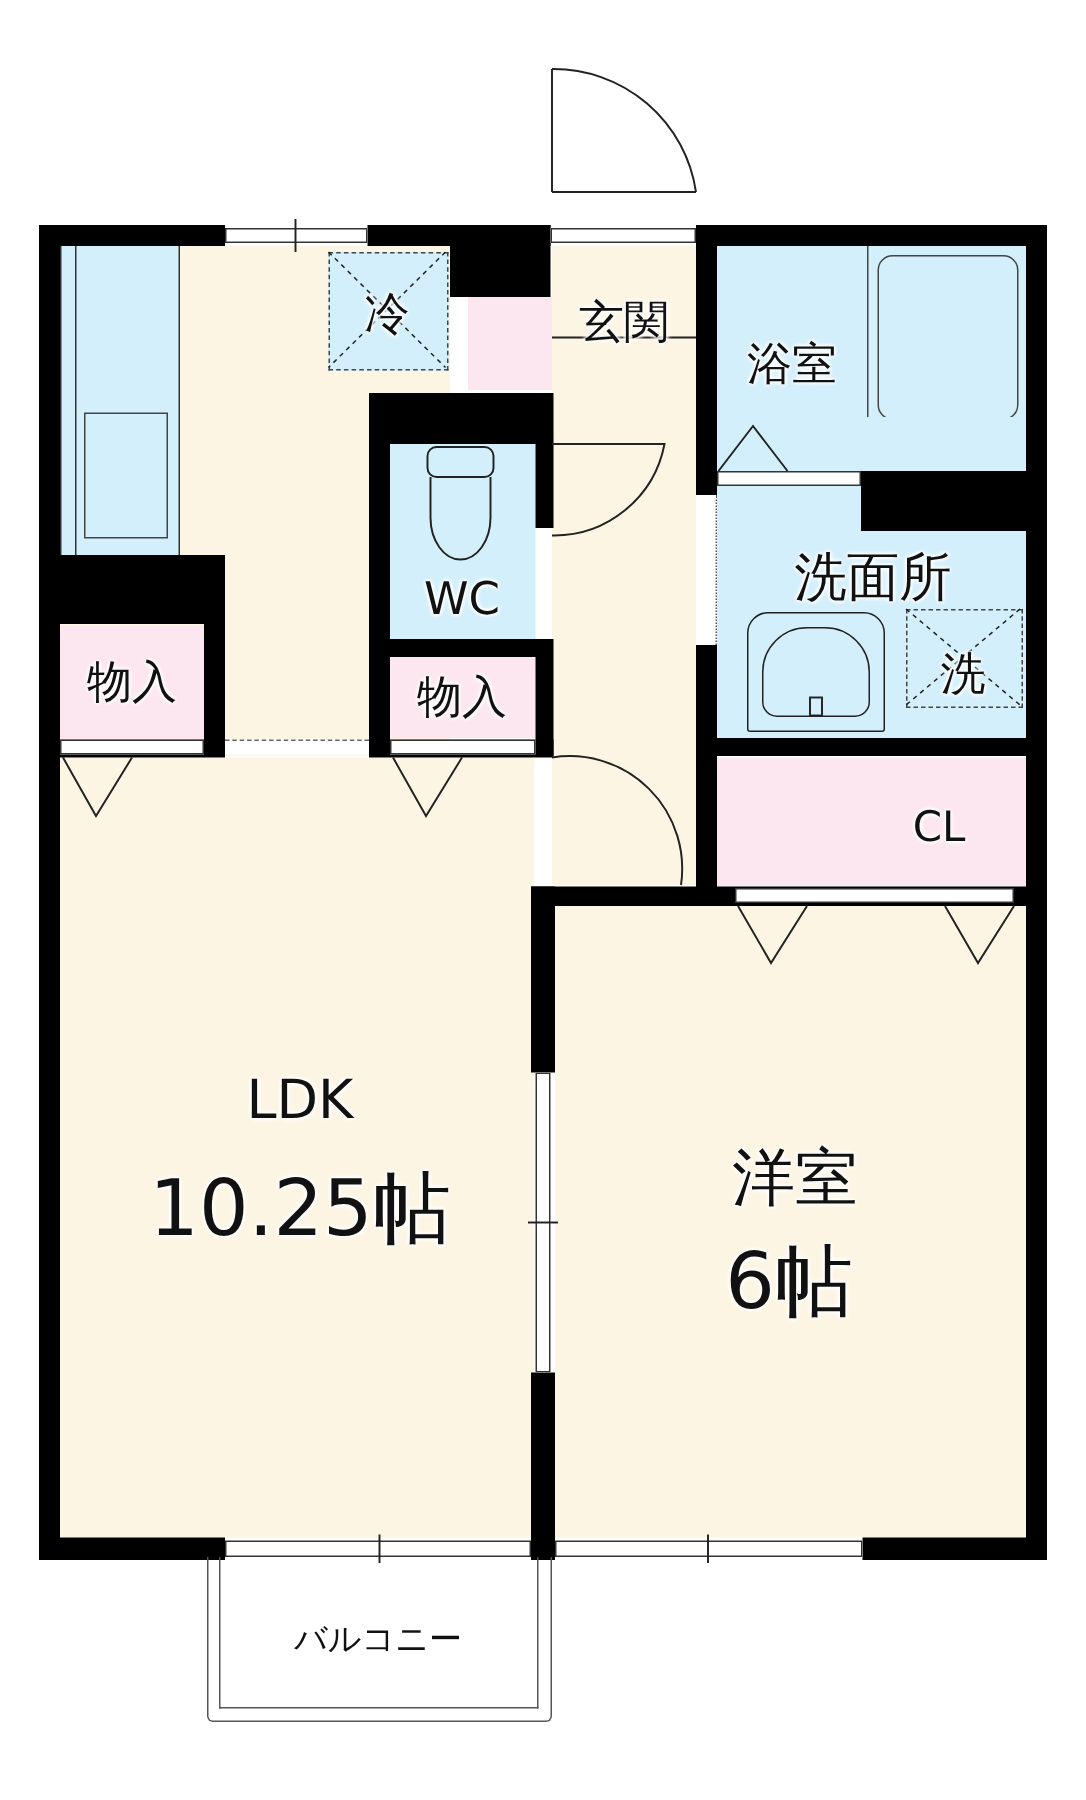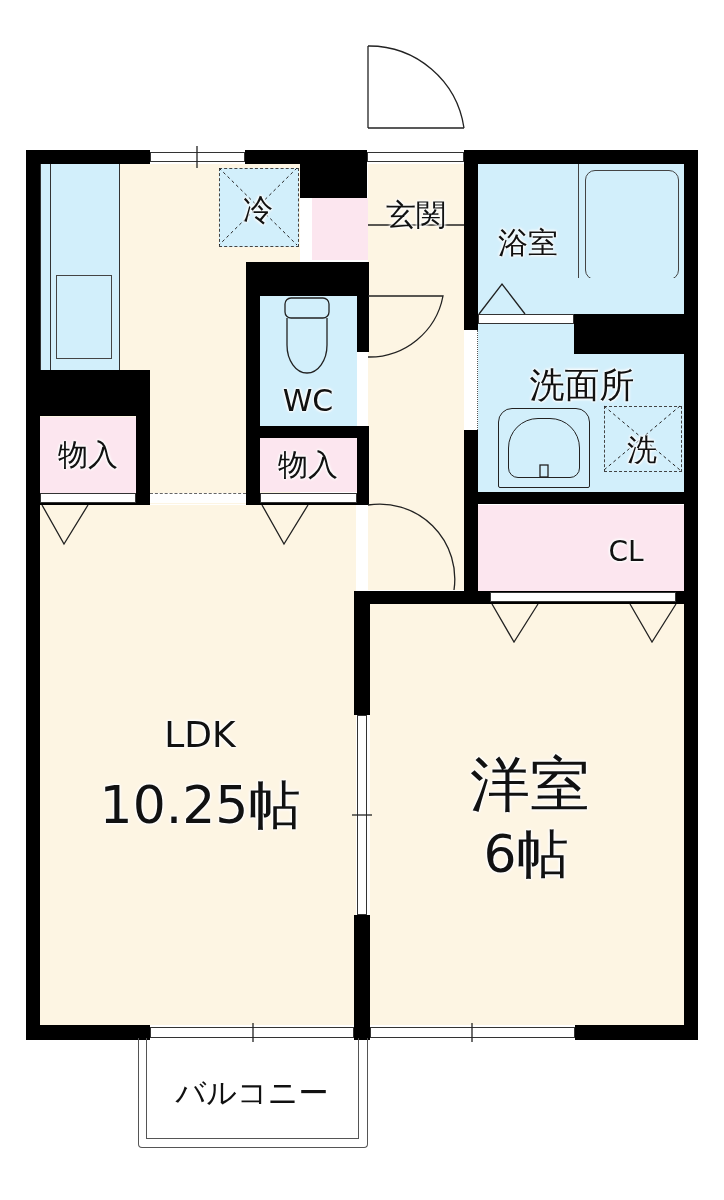--- a/index.html
+++ b/index.html
@@ -134,15 +134,15 @@
 <div class="label" style="left:416px;top:215px;font-size:30px;">玄関</div>
 <div class="label" style="left:528px;top:243px;font-size:30px;">浴室</div>
 <div class="label" style="left:308px;top:400px;font-size:30px;">WC</div>
 <div class="label" style="left:582px;top:385px;font-size:35px;">洗面所</div>
 <div class="label" style="left:642px;top:450px;font-size:30px;">洗</div>
 <div class="label" style="left:88px;top:455px;font-size:30px;">物入</div>
 <div class="label" style="left:308px;top:465px;font-size:30px;">物入</div>
 <div class="label" style="left:582px;top:551px;font-size:28px;margin-left:44px;">CL</div>
 <div class="label" style="left:200px;top:734px;font-size:36px;">LDK</div>
 <div class="label" style="left:200px;top:806px;font-size:52px;">10.25帖</div>
-<div class="label" style="left:530px;top:785px;font-size:60px;font-family:Liberation Mono, monospace;">洋室</div>
+<div class="label" style="left:530px;top:785px;font-size:42px;font-family:Liberation Mono, monospace;">洋室</div>
 <div class="label" style="left:526px;top:855px;font-size:52px;">6帖</div>
-<div class="label" style="left:252px;top:1093px;font-size:30px;">バルコニー</div>
+<div class="label" style="left:252px;top:1093px;font-size:22px;">バルコニー</div>
 
 </body></html>

